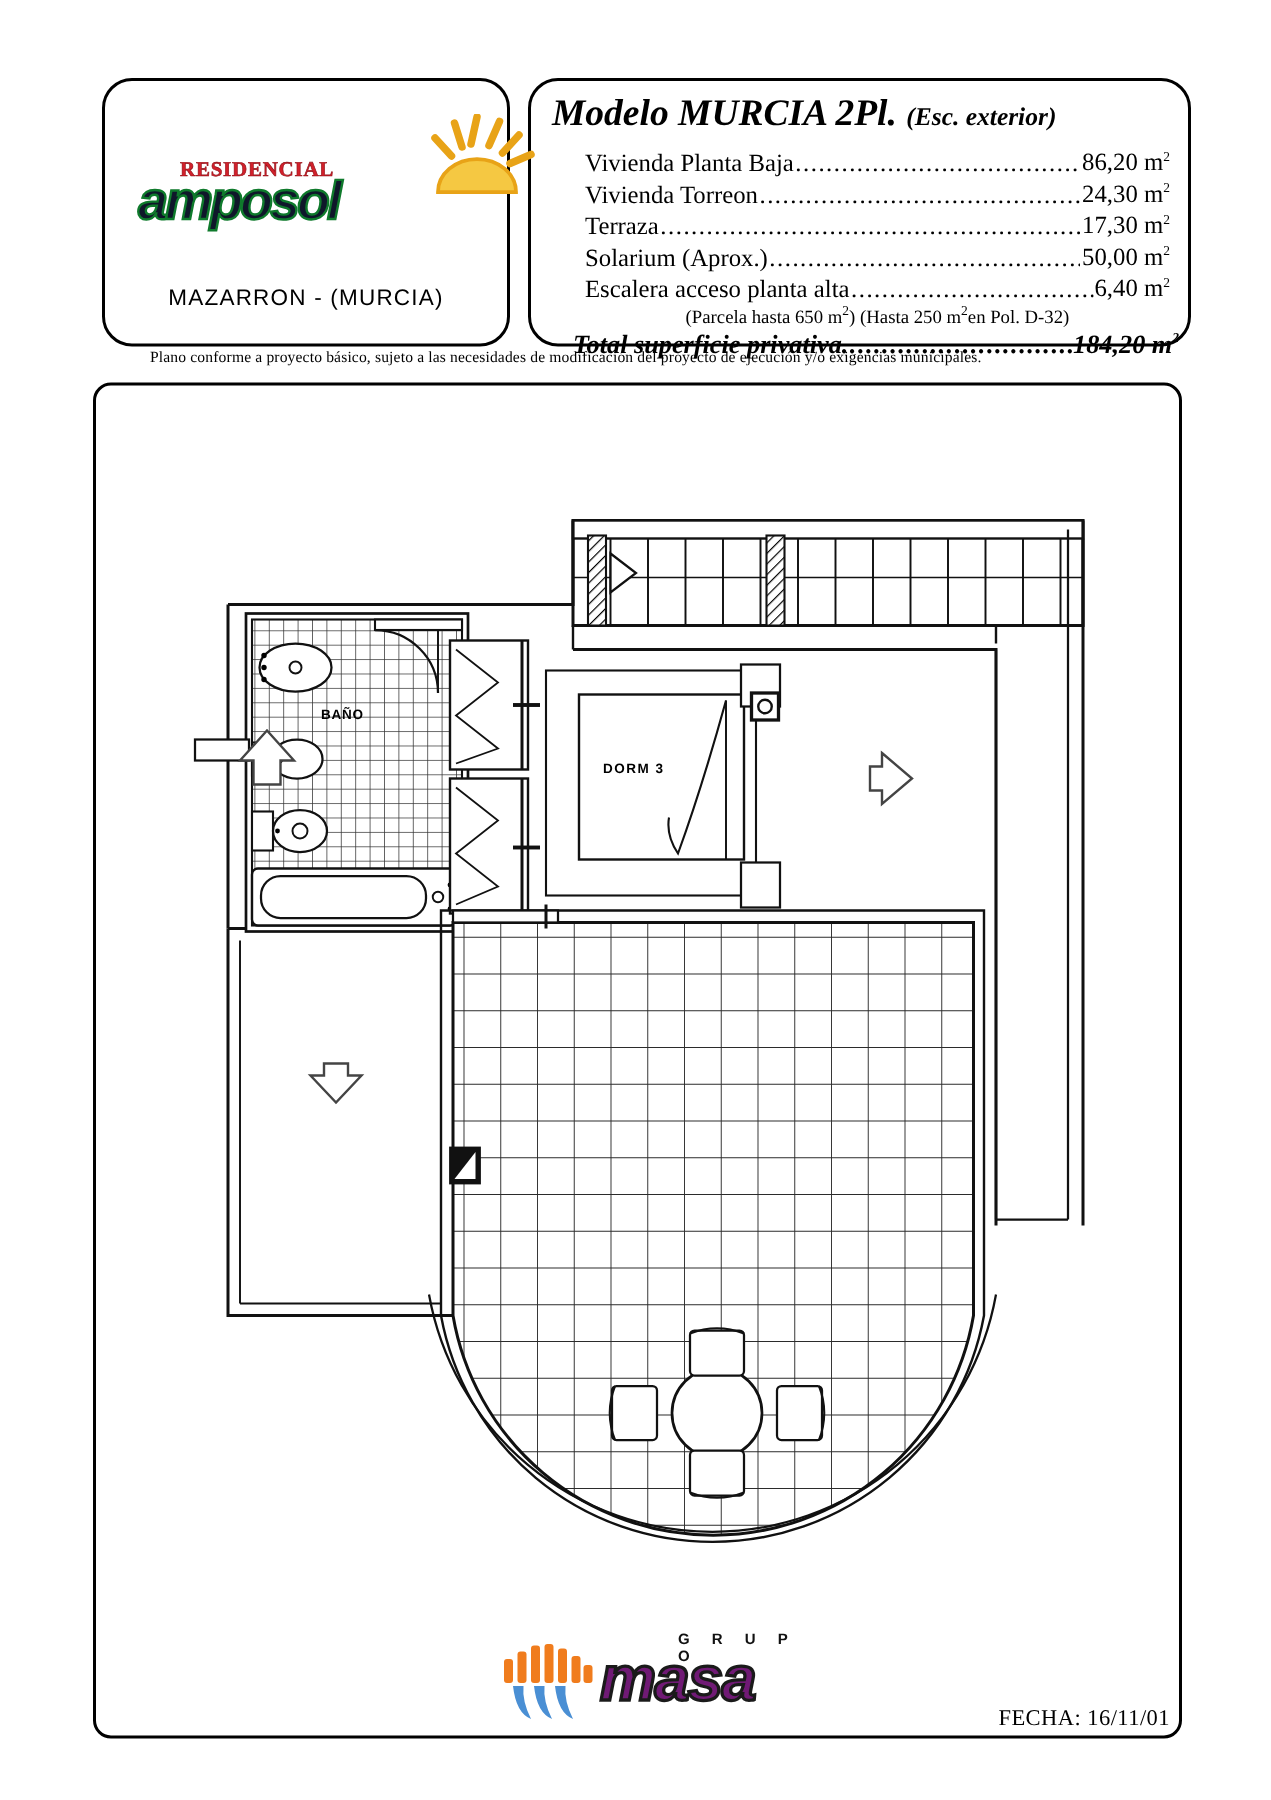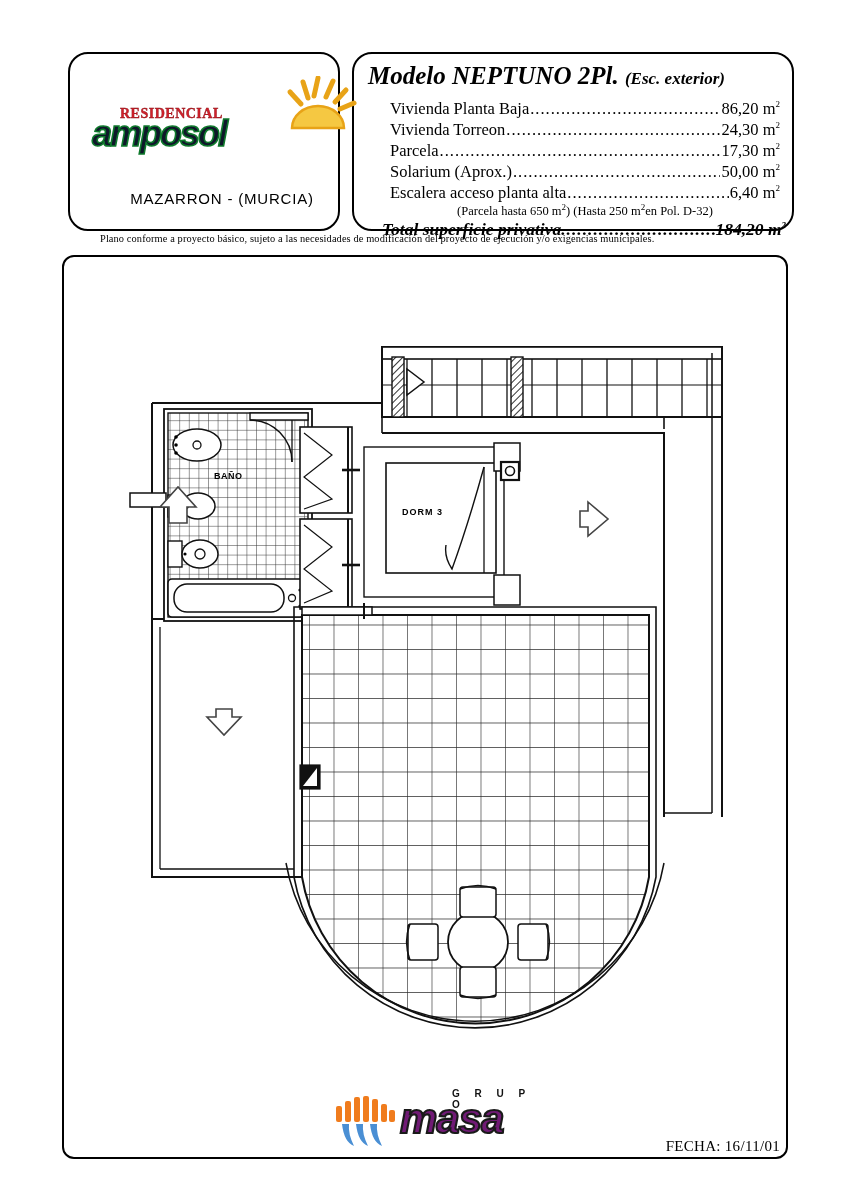--- a/index.html
+++ b/index.html
@@ -15,21 +15,21 @@
             border:2.2px solid #000;border-radius:20px;background:#fff;}
   .logo-art{position:absolute;left:0;top:6px;width:268px;height:120px;}
   .resid{position:absolute;left:50px;top:46px;font-family:"Liberation Serif",serif;
          font-weight:bold;font-size:14px;letter-spacing:.5px;color:#d2202b;
          -webkit-text-stroke:.4px #8d1016;z-index:4;}
   .camposol{position:absolute;left:22px;top:56px;font-family:"Liberation Sans",sans-serif;
             font-weight:bold;font-style:italic;font-size:36px;letter-spacing:-2px;
             color:#0f172a;-webkit-text-stroke:1.6px #0f7a2c;z-index:3;line-height:1;}
   .sun{position:absolute;left:208px;top:16px;width:80px;height:62px;z-index:2;}
   .muni{position:absolute;left:0;top:136px;width:268px;text-align:center;
-        font-family:"Liberation Sans",sans-serif;font-size:15px;letter-spacing:.8px;padding-left:18px;}
+        font-family:"Liberation Sans",sans-serif;font-size:15px;letter-spacing:.8px;}
 
   .spec-box{position:absolute;left:352px;top:52px;width:438px;height:175px;
             border:2.2px solid #000;border-radius:20px;background:#fff;}
   .spec-title{position:absolute;left:14px;top:8px;width:418px;
               font-weight:bold;font-style:italic;font-size:25px;white-space:nowrap;}
   .spec-title .sub{font-size:17px;}
   .spec-rows{position:absolute;left:36px;top:42px;width:390px;}
   .srow{display:flex;align-items:baseline;font-size:16.5px;line-height:17.6px;
         white-space:nowrap;}
   .srow .lbl{flex:0 0 auto;}
@@ -87,37 +87,37 @@
           <path d="M14 52 A26 22 0 0 1 66 52 Z" fill="#f5c842" stroke="#e8a317" stroke-width="2.5"></path>
         </svg>
         <div class="camposol">amposol</div>
         <div class="resid">RESIDENCIAL</div>
       </div>
       <div class="muni">MAZARRON - (MURCIA)</div>
     </div>
 
     <div class="spec-box">
       <div class="spec-title">
-        <span>Modelo NEPTUNO 2Pl.</span>
+        <span>Modelo MURCIA 2Pl.</span>
         <span class="sub">(Esc. exterior)</span>
       </div>
 
       <div class="spec-rows">
         <div class="srow">
           <span class="lbl">Vivienda Planta Baja</span>
           <span class="dots">..........................................................................</span>
           <span class="val"><span>86,20 m</span><sup>2</sup></span>
         </div>
         <div class="srow">
           <span class="lbl">Vivienda Torreon </span>
           <span class="dots">..........................................................................</span>
           <span class="val"><span>24,30 m</span><sup>2</sup></span>
         </div>
         <div class="srow">
-          <span class="lbl">Parcela</span>
+          <span class="lbl">Terraza</span>
           <span class="dots">..........................................................................</span>
           <span class="val"><span>17,30 m</span><sup>2</sup></span>
         </div>
         <div class="srow">
           <span class="lbl">Solarium (Aprox.) </span>
           <span class="dots">..........................................................................</span>
           <span class="val"><span>50,00 m</span><sup>2</sup></span>
         </div>
         <div class="srow">
           <span class="lbl">Escalera acceso planta alta </span>

